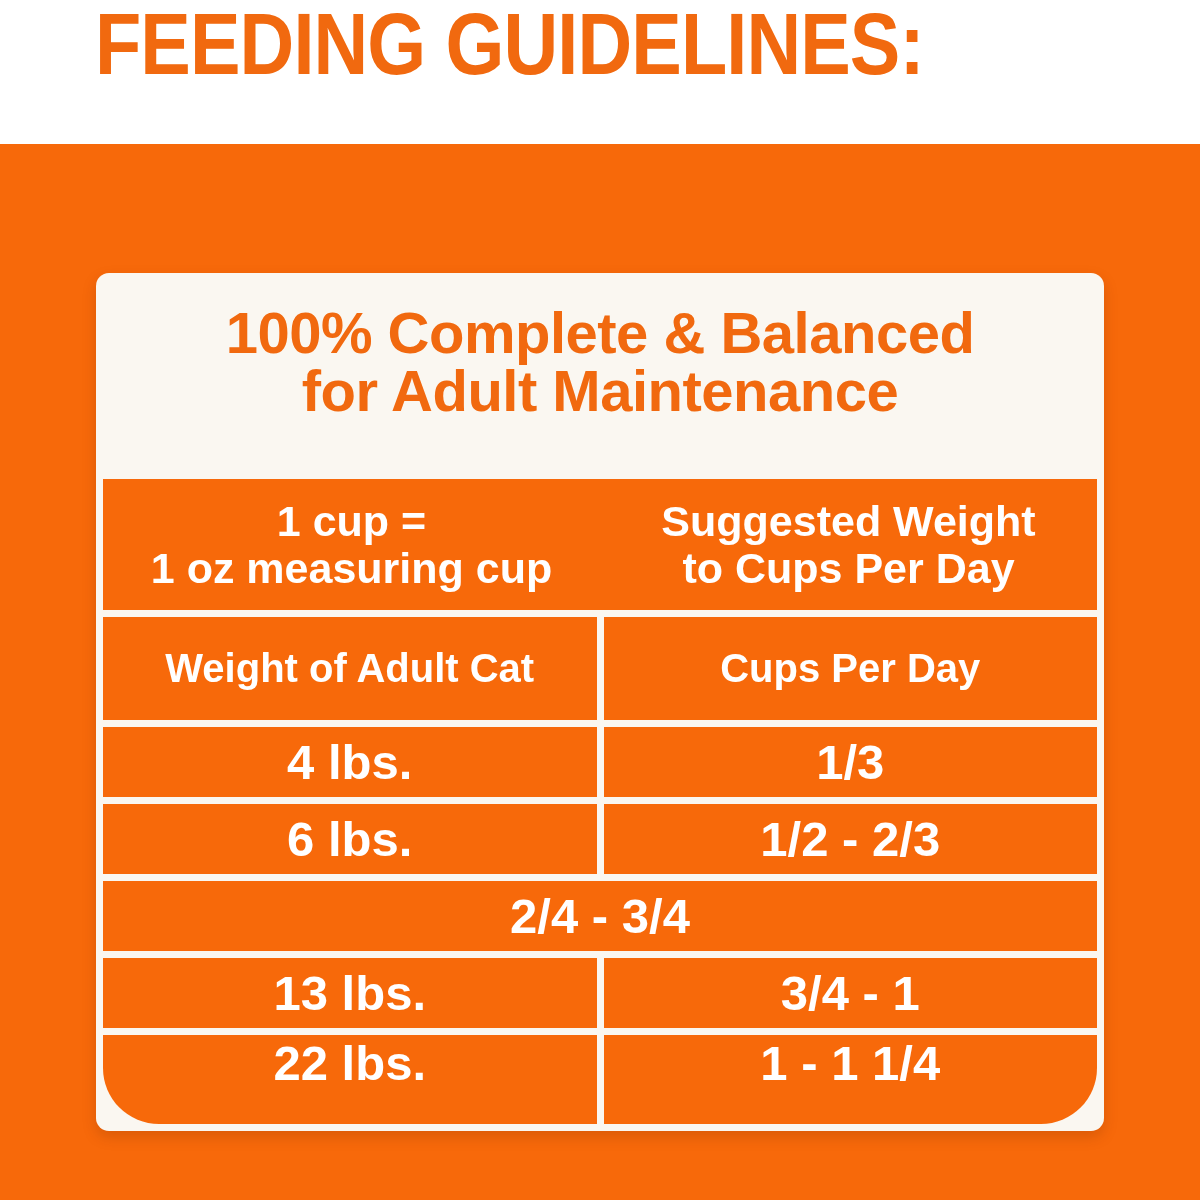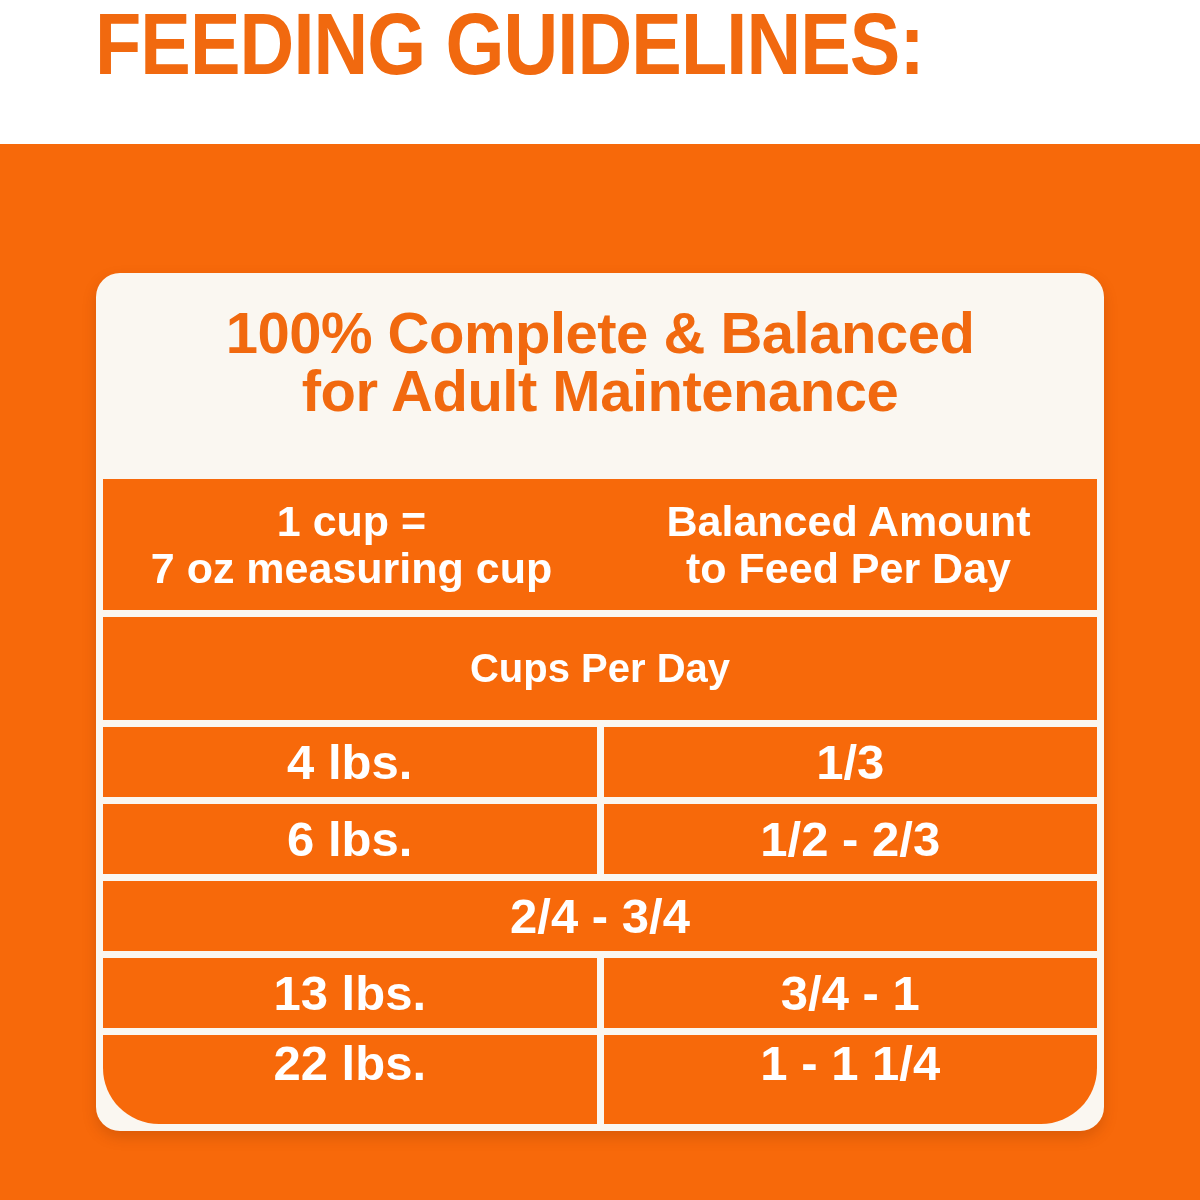--- a/index.html
+++ b/index.html
@@ -28,21 +28,21 @@
     letter-spacing: -1px;
     transform: scaleX(0.86);
     transform-origin: left center;
     white-space: nowrap;
   }
   
   .card {
     position: absolute; left: 96px; top: 273px;
     width: 1008px; height: 858px;
     background: #FAF7F1;
-    border-radius: 24px;
+    border-radius: 13px;
     overflow: hidden;
     display: flex; flex-direction: column;
     box-shadow: 0 6px 14px rgba(120, 40, 0, 0.22);
     box-sizing: border-box;
   }
   .card-title {
     height: 178px; flex: 0 0 178px;
     display: flex; flex-direction: column;
     justify-content: center; align-items: center;
     color: #F1690F;
@@ -104,29 +104,30 @@
     <div class="card-title">
       <div>100% Complete &amp; Balanced</div>
       <div>for Adult Maintenance</div>
     </div>
 
     <div class="tbl">
 
       <div class="row rHeader">
         <div class="half">
           <div>1 cup =</div>
-          <div>7 oz measuring cup</div>
+          <div>1 oz measuring cup</div>
         </div>
         <div class="half">
-          <div>Balanced Amount</div>
-          <div>to Feed Per Day</div>
+          <div>Suggested Weight</div>
+          <div>to Cups Per Day</div>
         </div>
       </div>
 
       <div class="row rSub">
+        <div class="cell">Weight of Adult Cat</div>
         <div class="cell">Cups Per Day</div>
       </div>
 
       <div class="row rData">
         <div class="cell">4 lbs.</div>
         <div class="cell">1/3</div>
       </div>
 
       <div class="row rData">
         <div class="cell">6 lbs.</div>

